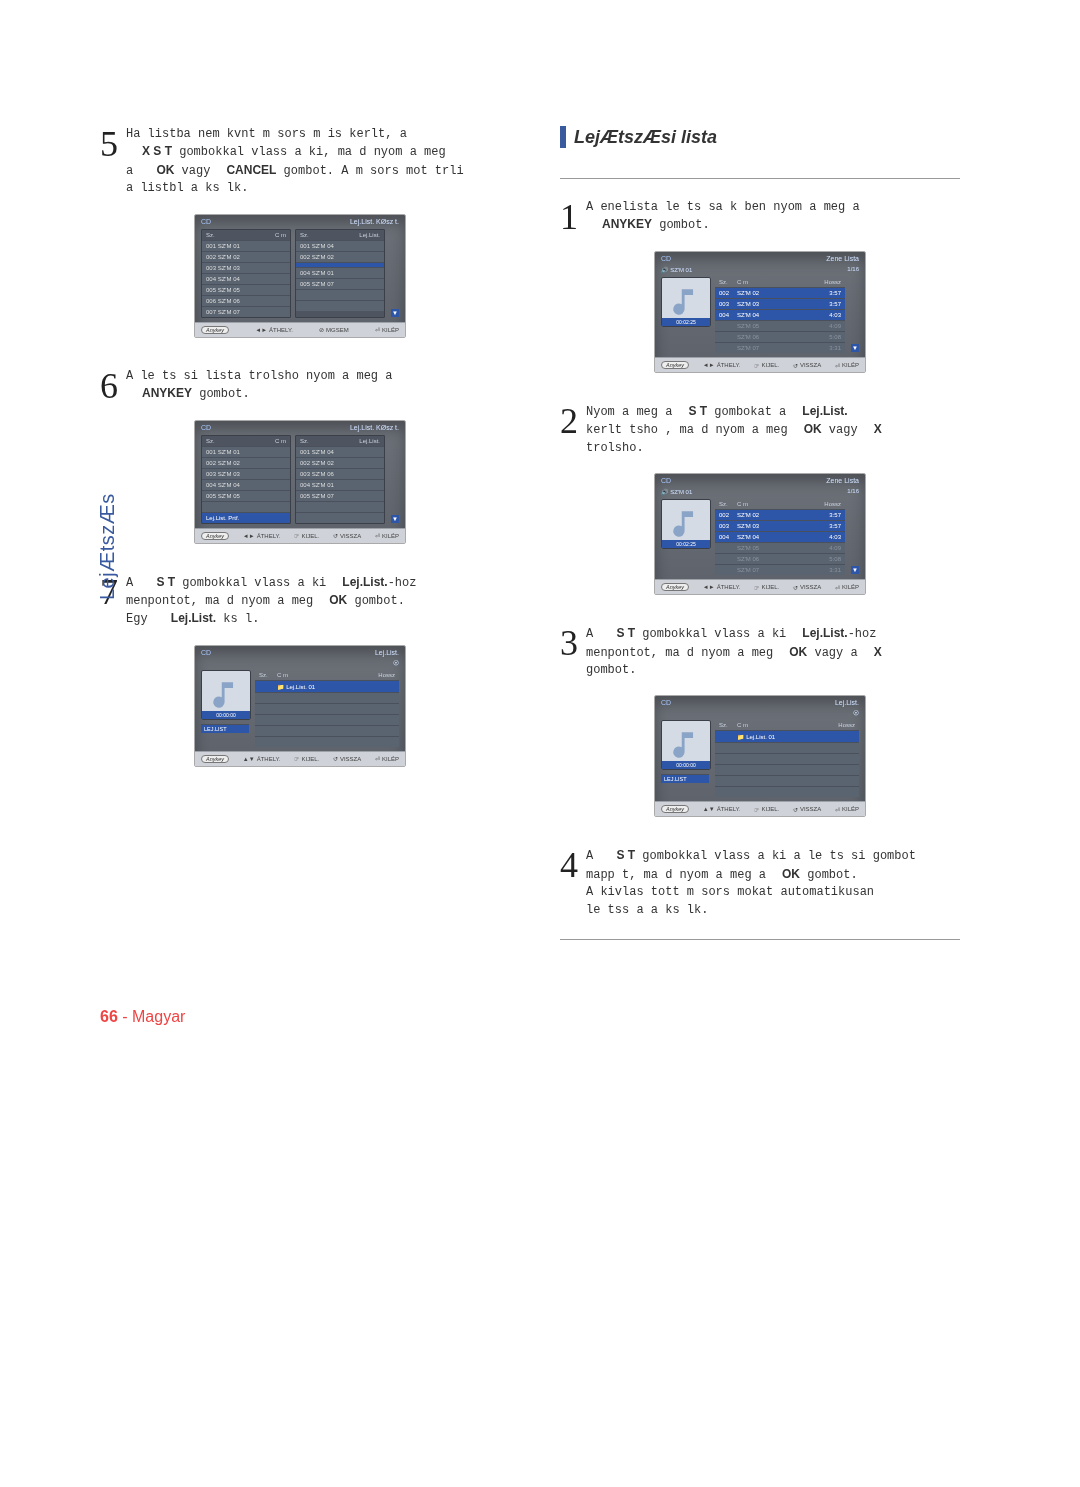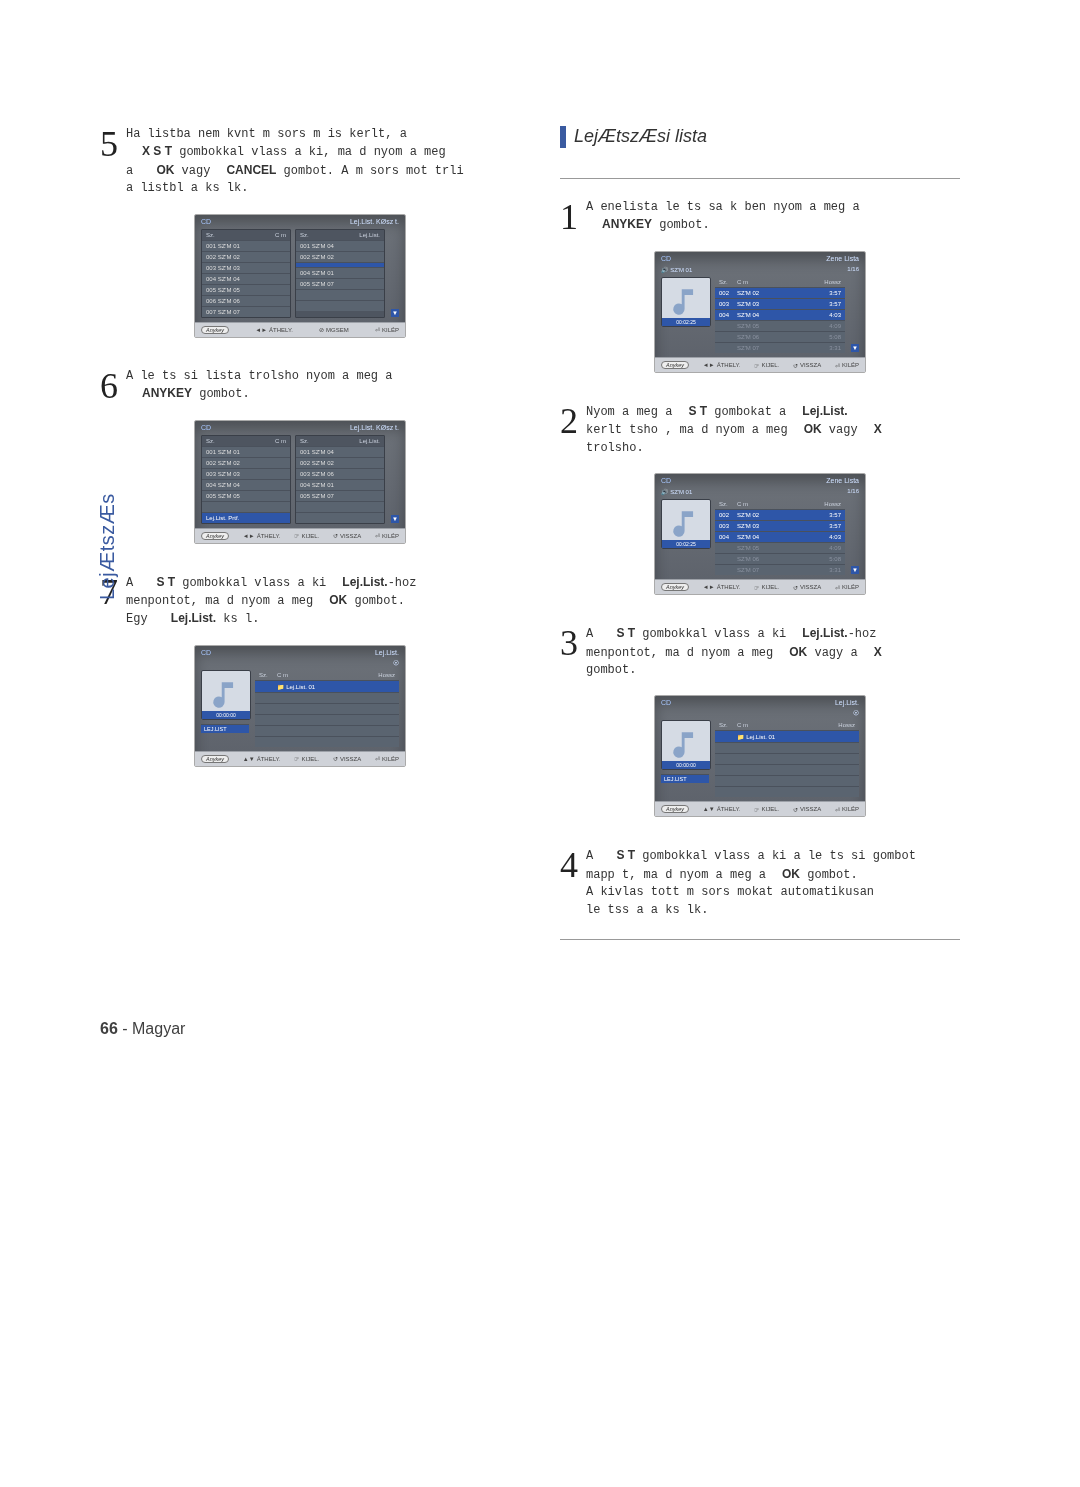--- a/index.html
+++ b/index.html
@@ -37,22 +37,23 @@
   .step .body {
     font-size: 12px;
     line-height: 1.45;
     font-family: "Courier New", monospace;
     color: #333;
     flex: 1;
   }
   .step .body .sans { font-family: Liberation Sans, sans-serif; font-weight: bold; margin-left: 16px; }
   .section-title-wrap {
     display: flex;
-    align-items: flex-start;
+    align-items: center;
     margin-bottom: 30px;
+    font-weight: bold;
   }
   .section-title-bar {
     width: 6px;
     height: 22px;
     background: #3a5aa0;
     margin-right: 8px;
   }
   .section-title {
     font-size: 18px;
     font-style: italic;
@@ -204,23 +205,23 @@
     width:8px; height:8px; background:#2e56a8; color:#fff; font-size:6px; text-align:center; line-height:8px; margin-left:2px; align-self:flex-end; margin-bottom:1px;
   }
 
   .shot .subbar {
     padding: 2px 6px;
     font-size:6px;
     color:#cfe0ff;
   }
 
   .pagenum {
-    margin-top: 60px;
+    margin-top: 48px;
     font-size: 16px;
-    color: #404040;
+    color: #ef4444;
   }
   .pagenum .pn { font-weight: bold; }
 </style>
 </head>
 <body>
 
 <div class="page">
   <span class="sidelabel">LejÆtszÆs</span>
 
   <div class="columns">

